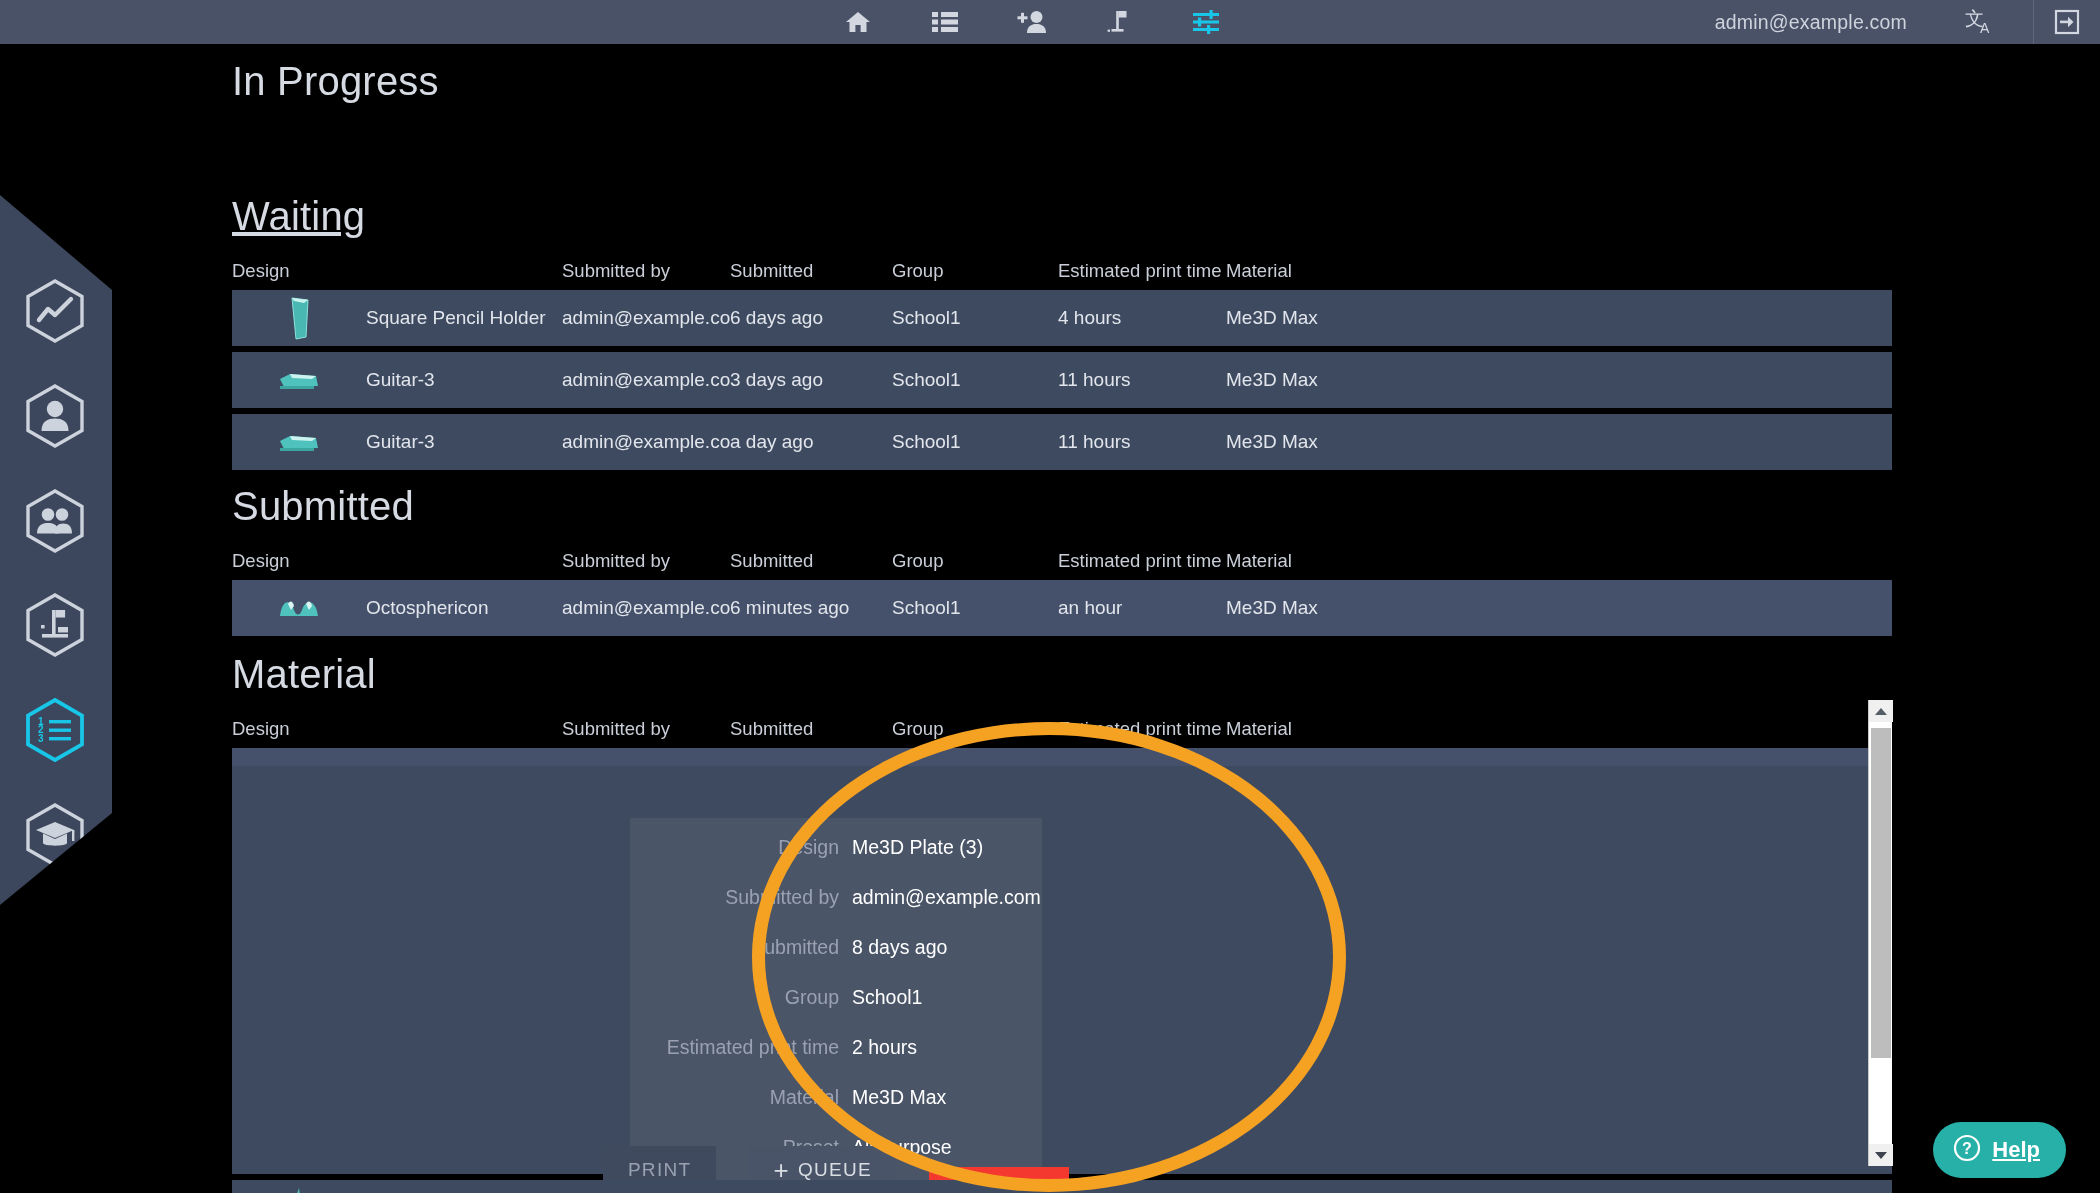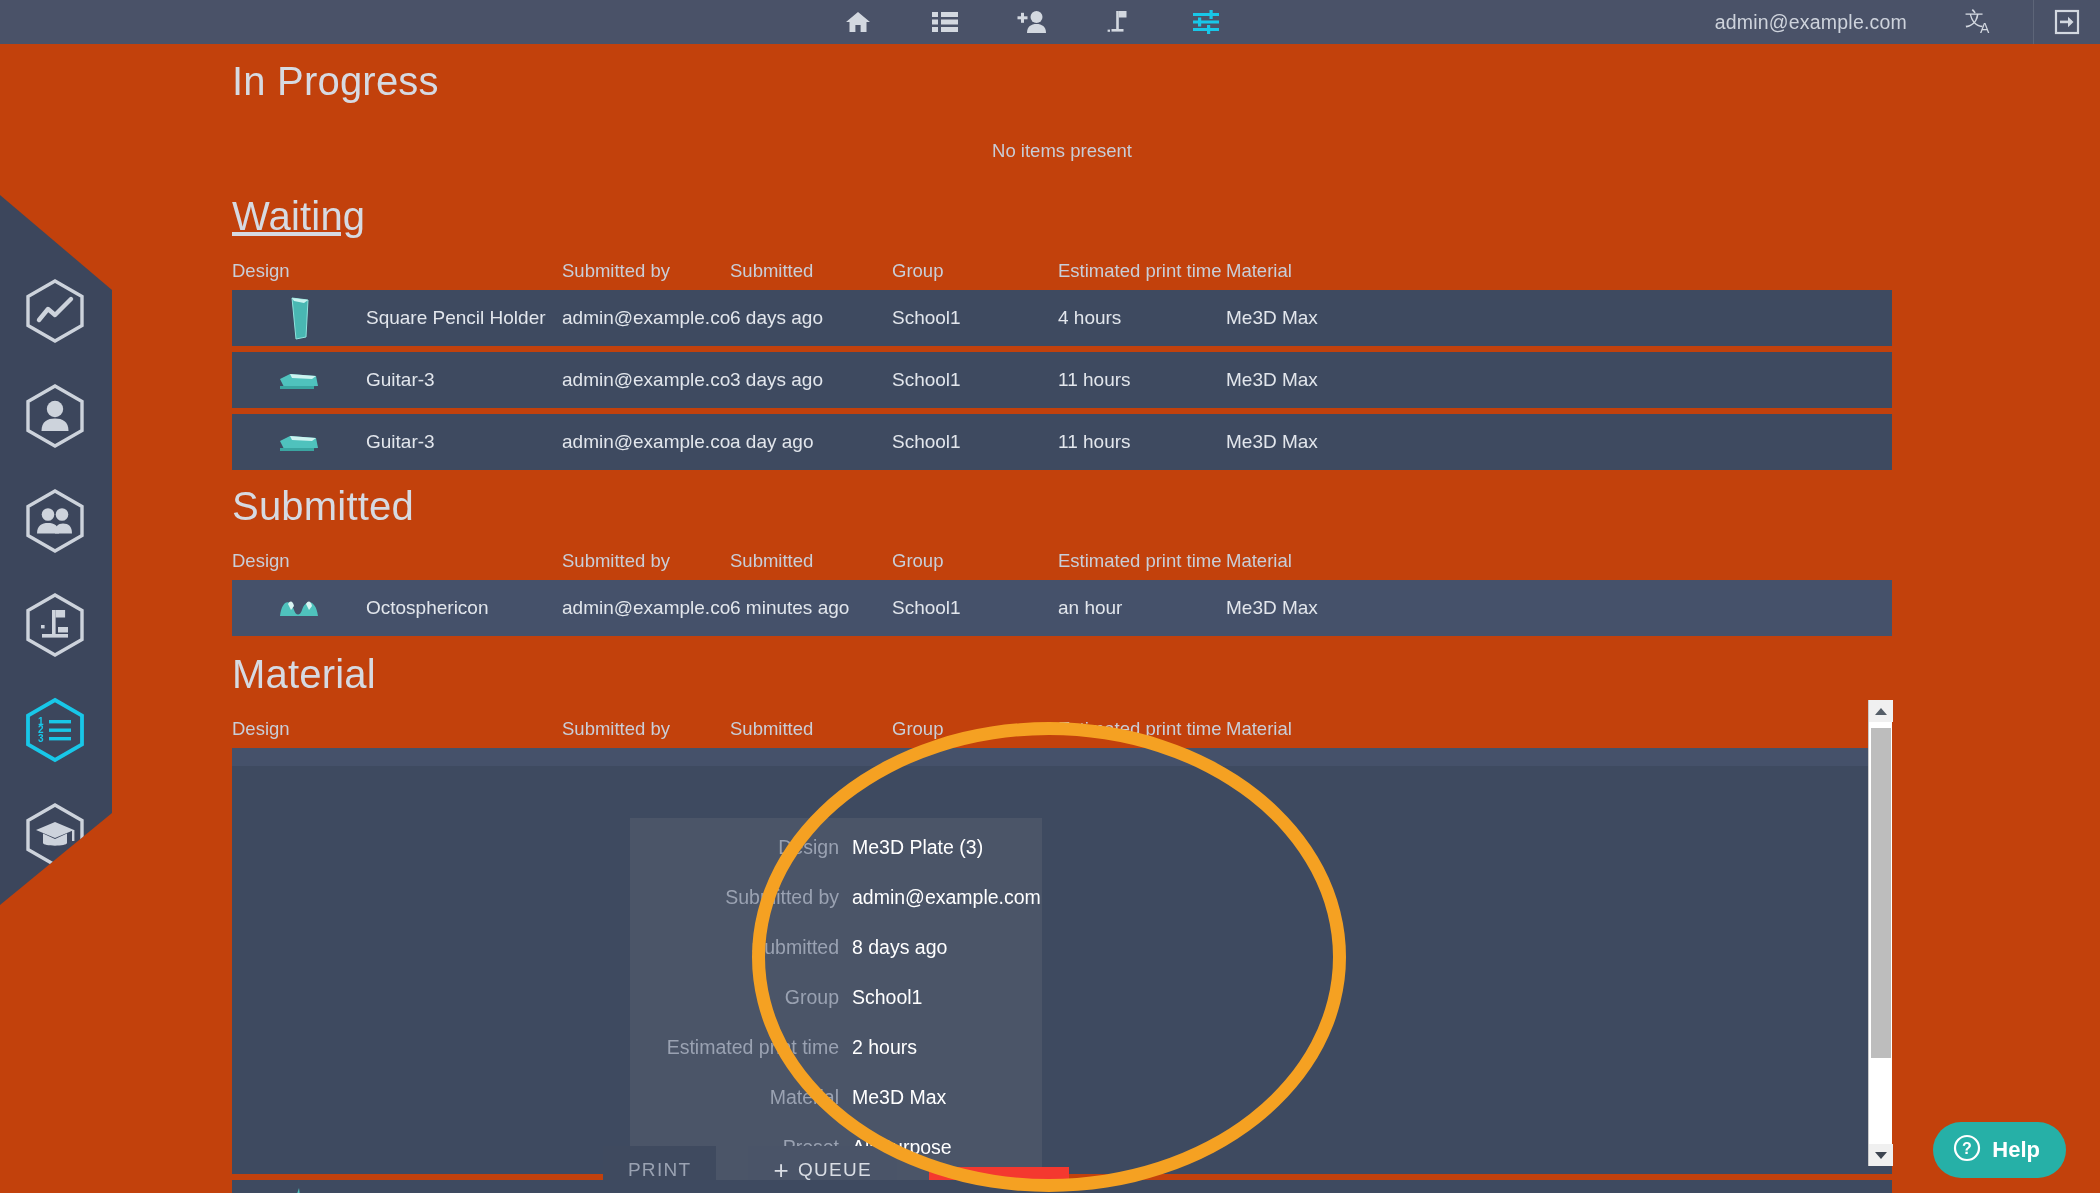--- a/index.html
+++ b/index.html
@@ -10,21 +10,21 @@
     overflow: hidden;
     background: #1c2233;
     font-family: "Liberation Sans", sans-serif;
     -webkit-font-smoothing: antialiased;
   }
 
   #app {
     position: relative;
     width: 2100px;
     height: 1193px;
-    background: #c2410c;
+    background: #000000;
   }
 
   
   #topbar {
     position: absolute;
     top: 0; left: 0;
     width: 2100px;
     height: 44px;
     background: #4a5268;
     display: flex;
@@ -316,20 +316,21 @@
     display: flex;
     align-items: center;
     gap: 11px;
     cursor: pointer;
     z-index: 60;
   }
   #help-label {
     color: #ffffff;
     font-size: 22px;
     font-weight: 700;
+    text-decoration: underline;
   }
 </style>
 </head>
 <body>
 
 <div id="app">
 
   <div id="topbar">
 
     <div id="topbar-center">
@@ -462,21 +463,20 @@
         <rect x="50" y="28" width="2.4" height="11" fill="#cdd3dc"></rect>
       </svg>
     </div>
 
   </div>
 
   <div id="content">
 
     <div id="inprogress-title" class="section-title">In Progress</div>
 
-    <div id="no-items">No items present</div>
 
     <div id="waiting-title" class="section-title">Waiting</div>
 
     <div id="tbl-waiting" class="tbl">
       <div class="thead">
         <div class="th c-thumb" style="justify-content:flex-start">Design</div>
         <div class="th c-design"></div>
         <div class="th c-by">Submitted by</div>
         <div class="th c-sub">Submitted</div>
         <div class="th c-group">Group</div>

